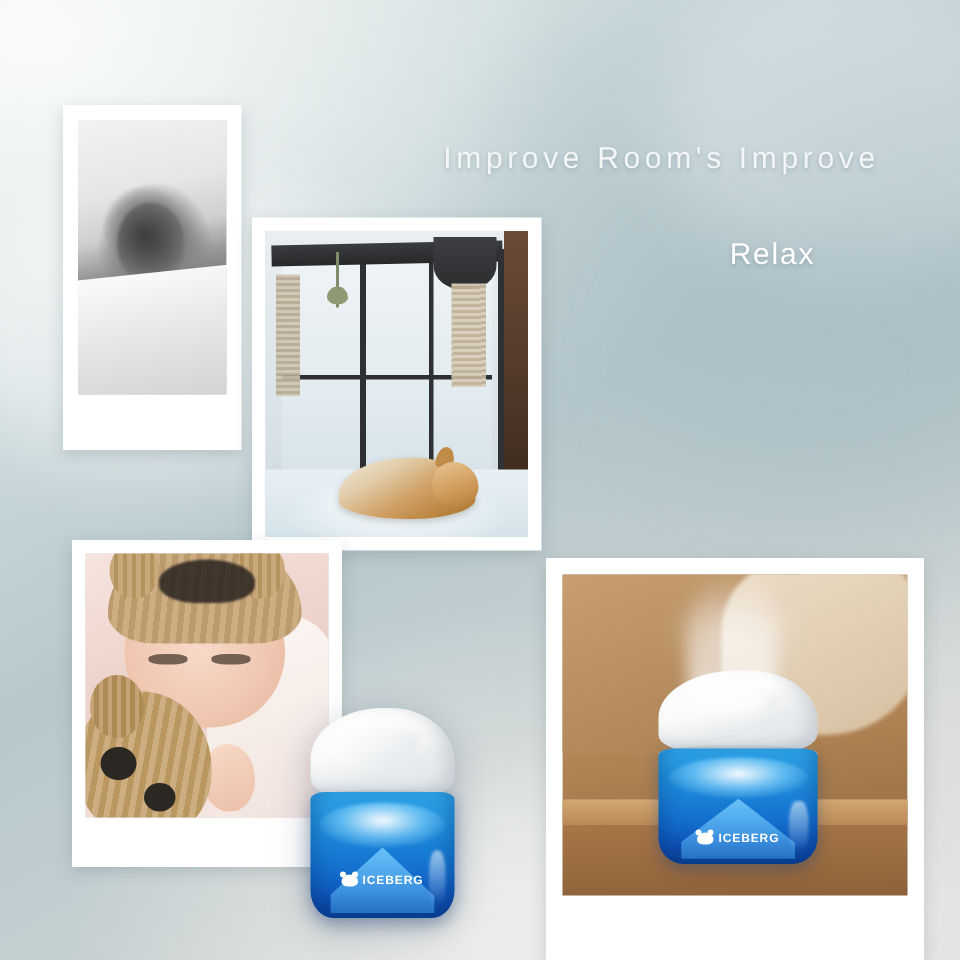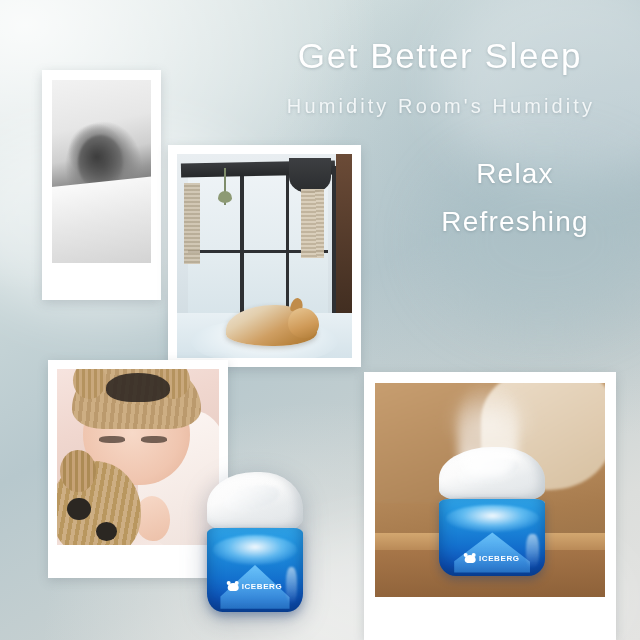--- a/index.html
+++ b/index.html
@@ -21,21 +21,21 @@
 
   
   .headline{position:absolute;left:250px;top:38px;width:380px;text-align:center;
     font-size:35px;font-weight:300;color:#ffffff;letter-spacing:1.6px;line-height:1;
     text-shadow:0 1px 3px rgba(90,110,118,.33);white-space:nowrap;}
   .subhead{position:absolute;left:248px;top:96px;width:386px;text-align:center;
     font-size:20px;font-weight:300;color:#f2f6f7;letter-spacing:3.1px;line-height:1;
     text-shadow:0 1px 3px rgba(90,110,118,.30);white-space:nowrap;}
 
   .features{position:absolute;left:404px;top:160px;width:222px;text-align:center;}
-  .feat{font-size:28px;font-weight:300;color:#ffffff;letter-spacing:1.2px;
+  .feat{font-size:20px;font-weight:300;color:#ffffff;letter-spacing:1.2px;
     line-height:1;margin-bottom:20px;text-shadow:0 1px 3px rgba(86,106,114,.35);white-space:nowrap;}
   .feat:last-child{margin-bottom:0;}
 
   
   .frame{position:absolute;background:#ffffff;box-shadow:0 3px 10px rgba(80,95,105,.22);}
   .photo{position:absolute;overflow:hidden;background:#cfd3d4;}
 
   
   #f1{left:42px;top:70px;width:119px;height:230px;}
   #p1{left:10px;top:10px;width:99px;height:183px;}
@@ -274,21 +274,19 @@
       <div class="glow"></div>
       <div class="berg"></div>
       <div class="sheen"></div>
     </div>
     <div class="brand">
       <span class="bear"></span>
       <span class="bname">ICEBERG</span>
     </div>
   </div>
 
-  <div class="headline">Get Better Sleep</div>
-  <div class="subhead">Humidity Room's Humidity</div>
+  <div class="subhead">Improve Room's Improve</div>
 
   <div class="features">
     <div class="feat">Relax</div>
-    <div class="feat">Refreshing</div>
   </div>
 
 </div>
 
 </body></html>

